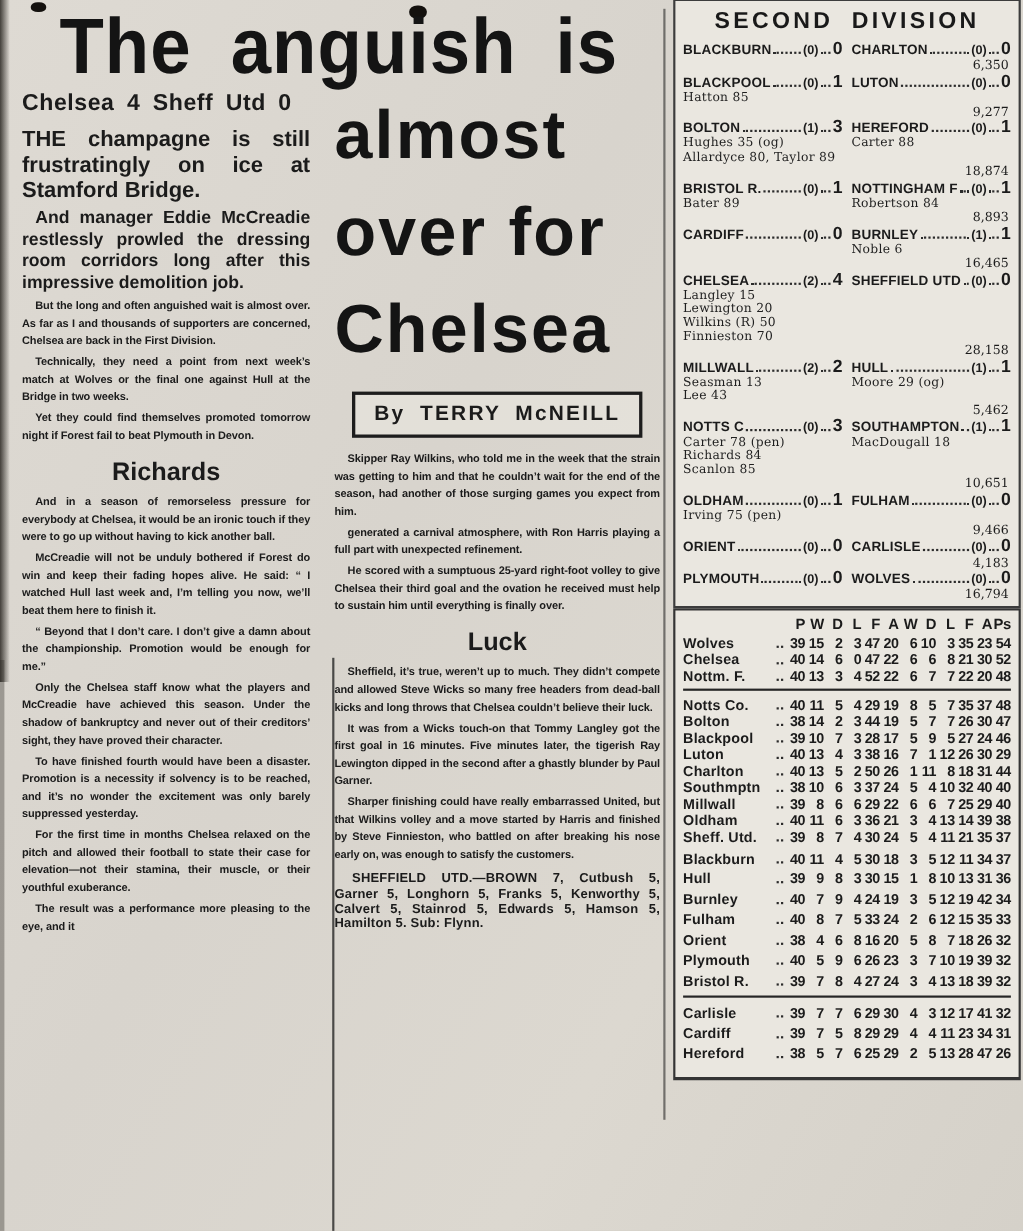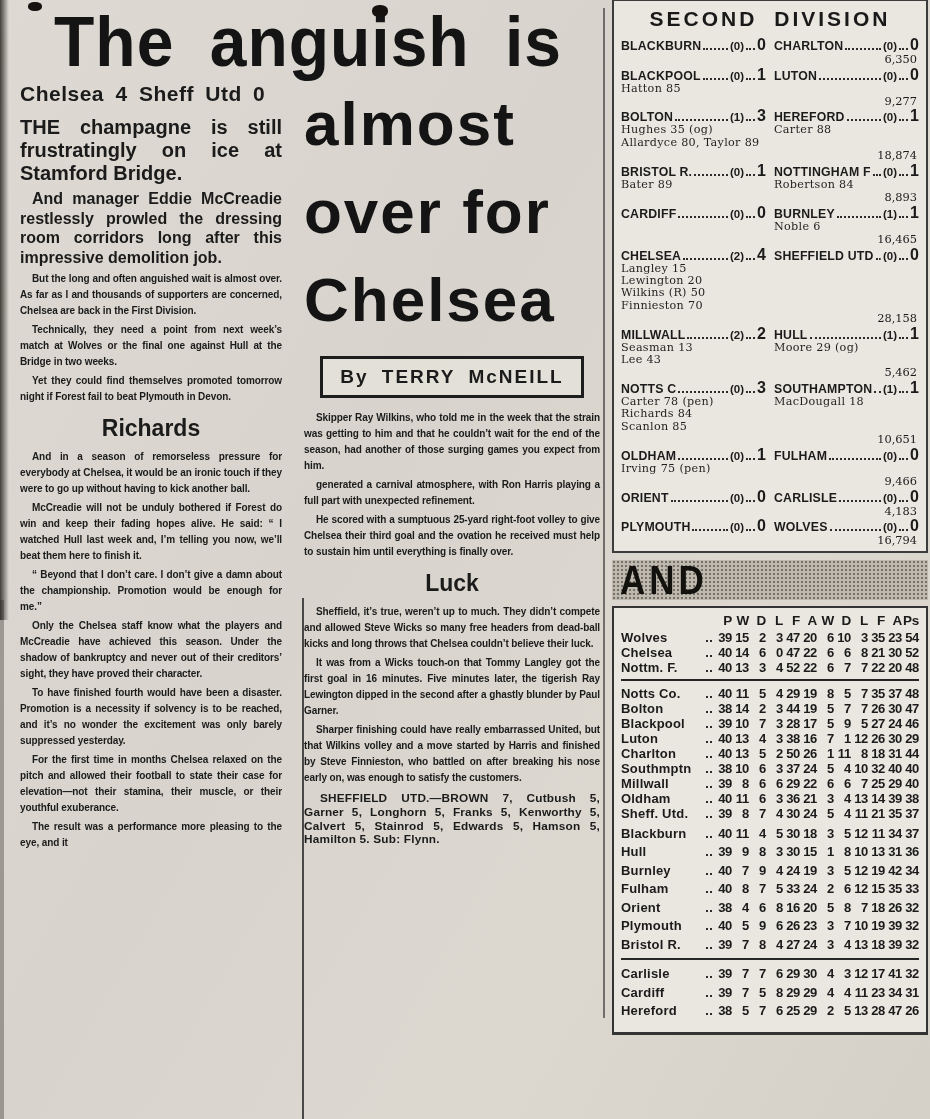--- a/index.html
+++ b/index.html
@@ -394,23 +394,20 @@
                   <span class="ht">(0)</span>
                   <span class="dots dots2"></span>
                   <span class="score">0</span>
                 </div>
               </div>
             </div>
             <div class="att">16,794</div>
           </div>
         </div>
     </div>
-    <div class="and-band">
-      <span>AND</span>
-    </div>
     <div class="table-box">
       <div id="league-rows">
           <div class="trow thead">
             <span class="tname"></span>
             <span></span>
             <span class="tnum">P</span>
             <span class="tnum">W</span>
             <span class="tnum">D</span>
             <span class="tnum">L</span>
             <span class="tnum">F</span>

